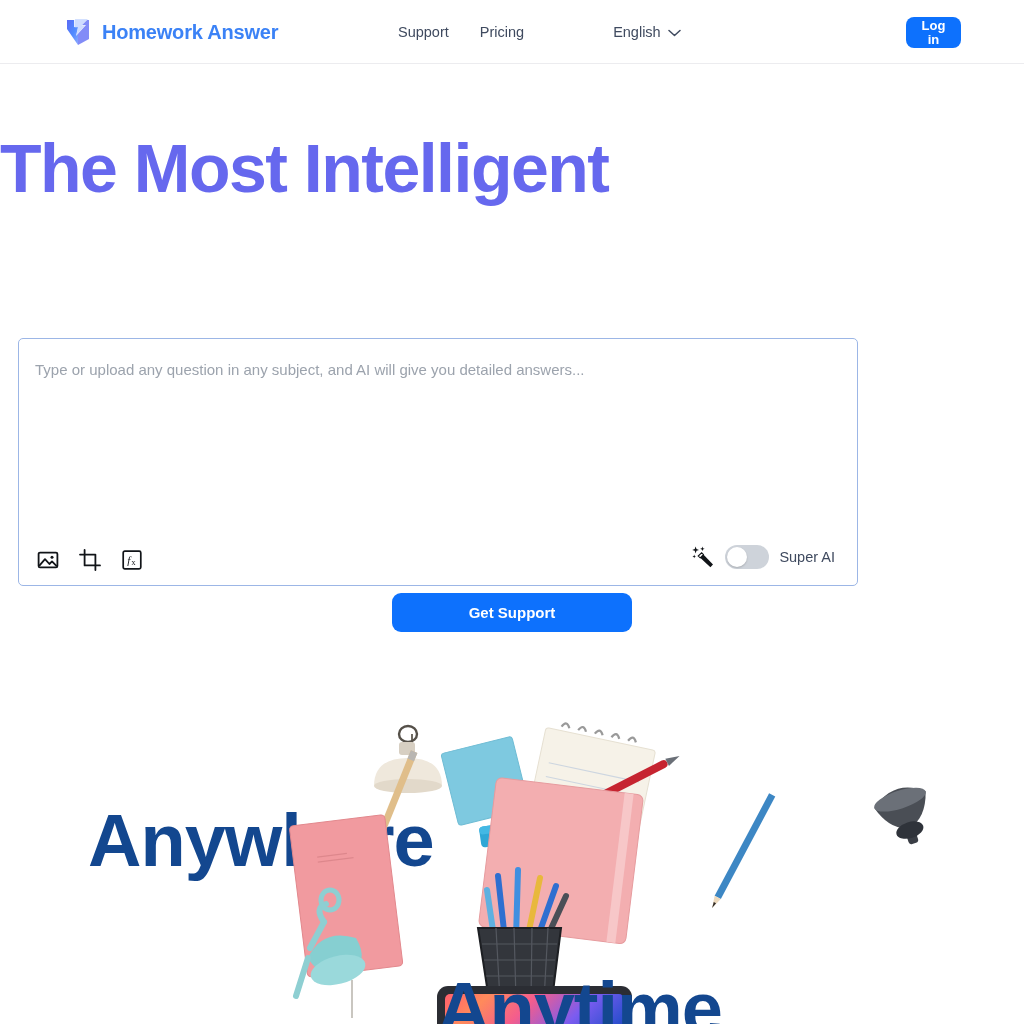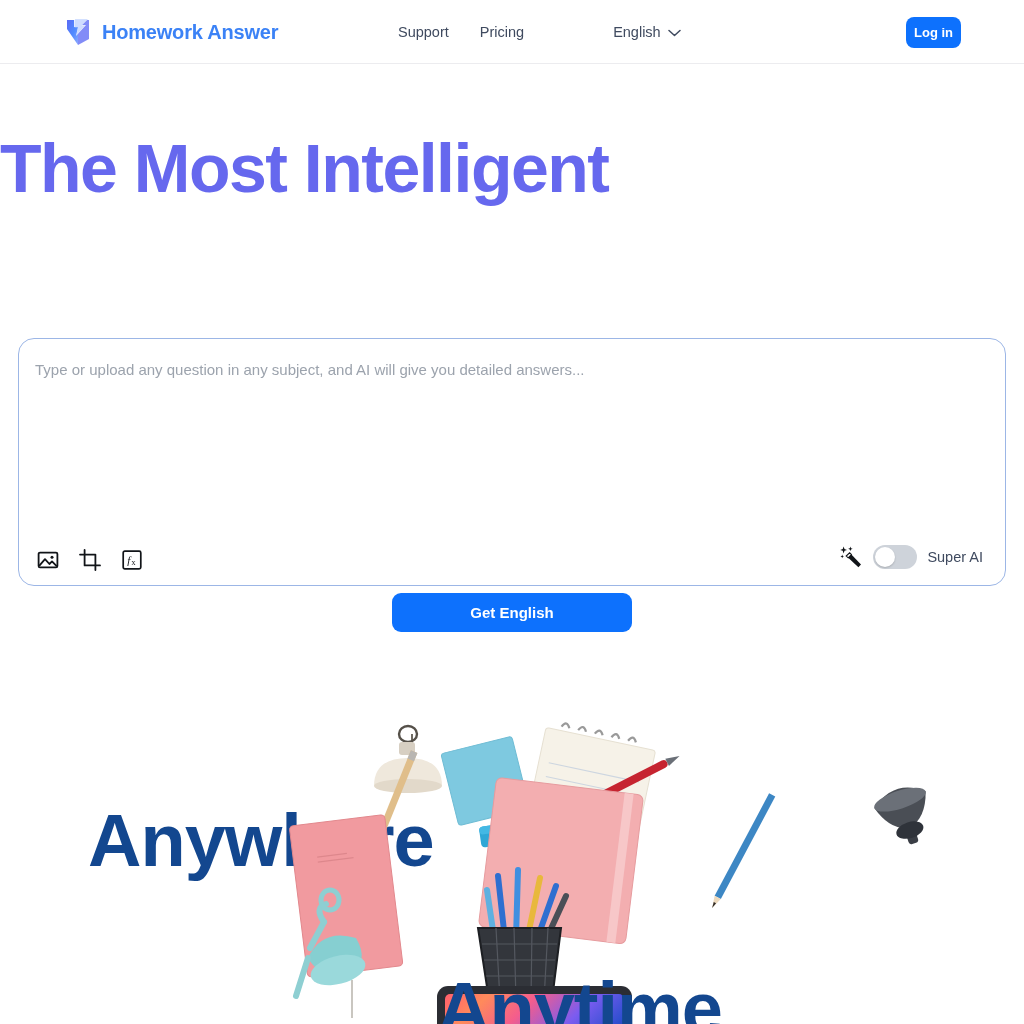--- a/index.html
+++ b/index.html
@@ -104,21 +104,21 @@
     height: 31px;
     background: #0d71fd;
     color: #ffffff;
     border: none;
     border-radius: 8px;
     font-family: "Liberation Sans", sans-serif;
     font-size: 13px;
     font-weight: bold;
     line-height: 14px;
     cursor: pointer;
-    padding: 1px 6px;
+    padding: 1px 14px;
     text-align: center;
   }
 
   
   .hero-title {
     position: absolute;
     top: 134px;
     left: 0;
     width: 1024px;
     text-align: left;
@@ -128,24 +128,24 @@
     letter-spacing: -1.5px;
     line-height: 68px;
     white-space: nowrap;
   }
 
   
   .composer {
     position: absolute;
     left: 18px;
     top: 338px;
-    width: 988px;
+    width: 840px;
     height: 248px;
     border: 1.5px solid #9cb6e6;
-    border-radius: 16px;
+    border-radius: 5px;
     background: #ffffff;
   }
   .composer-placeholder {
     position: absolute;
     left: 16px;
     top: 22px;
     font-size: 15px;
     color: #9ca3ad;
     white-space: nowrap;
   }
@@ -333,21 +333,21 @@
         <path d="M3.2 9.6 L3.7 10.9 L5 11.4 L3.7 11.9 L3.2 13.2 L2.7 11.9 L1.4 11.4 L2.7 10.9 Z" fill="#111418"></path>
       </svg>
     </span>
     <span class="toggle">
       <span class="knob"></span>
     </span>
     <span class="toggle-label">Super AI</span>
   </div>
 </div>
 
-<button class="cta">Get English</button>
+<button class="cta">Get Support</button>
 
 <div class="word-anywhere">Anywhere</div>
 <div class="word-anytime">Anytime</div>
 
 <div class="showcase">
   <svg class="collage" viewBox="0 0 1024 324" aria-hidden="true">
 
     <g>
       <path d="M412 34 L412 52" stroke="#6f6a62" stroke-width="2" fill="none"></path>
       <ellipse cx="408" cy="34" rx="9" ry="8" fill="none" stroke="#555049" stroke-width="2.4"></ellipse>

